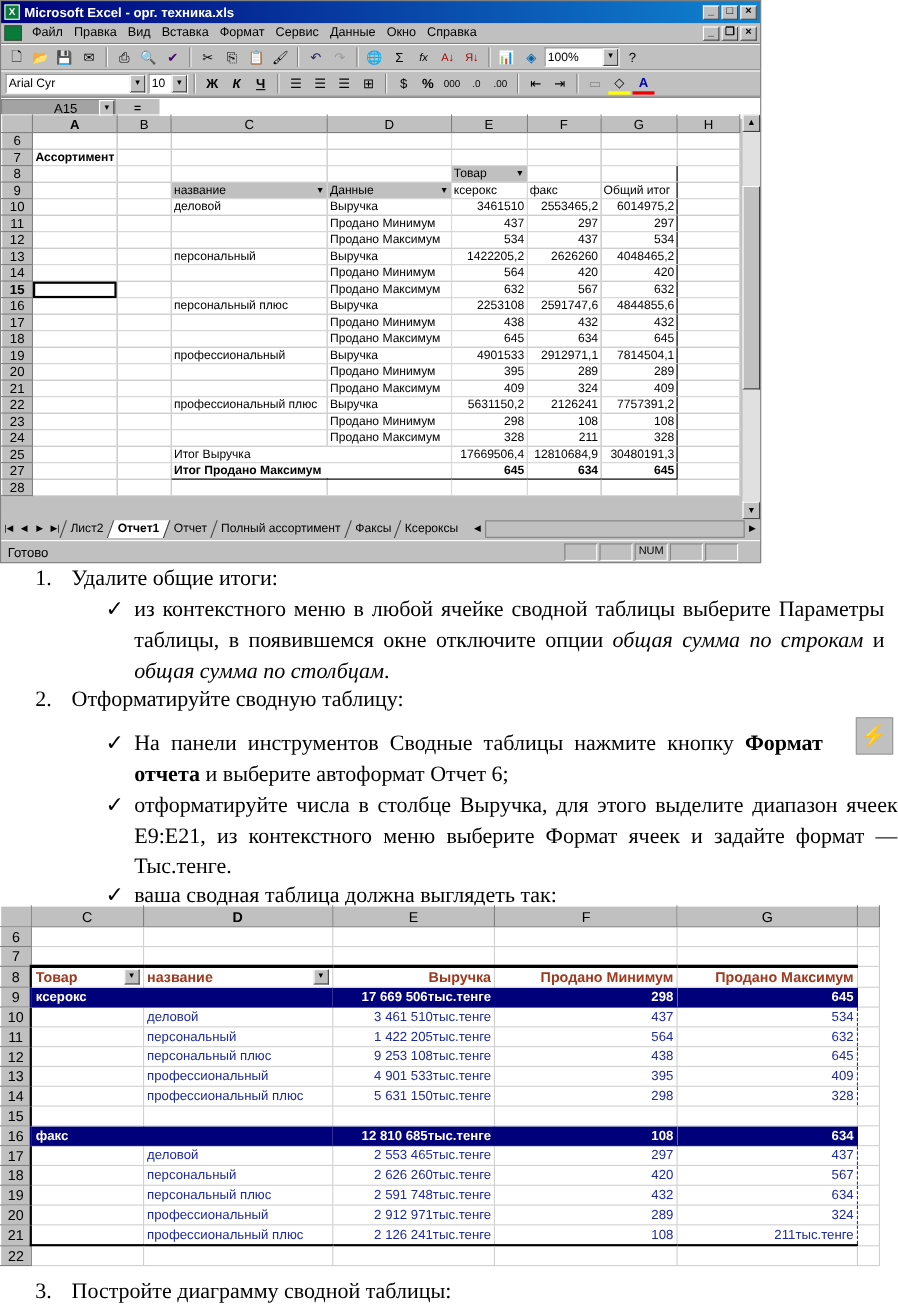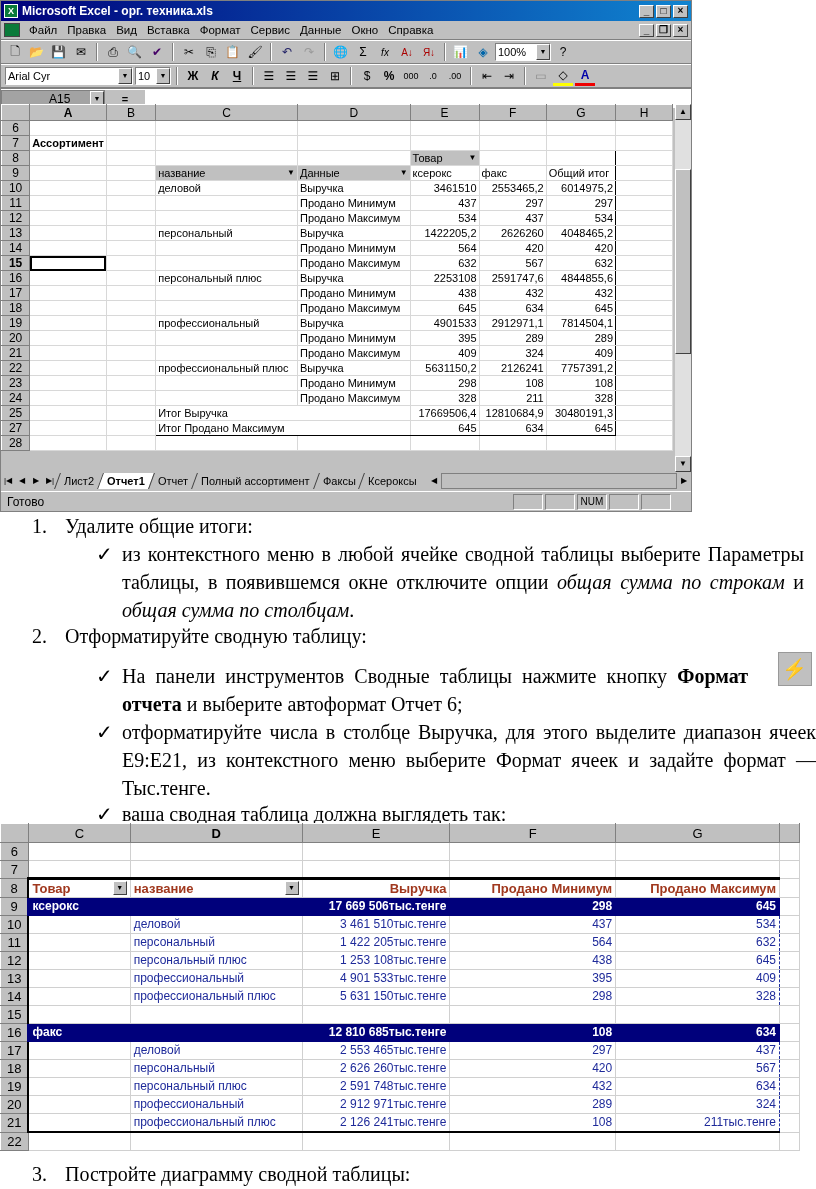--- a/index.html
+++ b/index.html
@@ -26,21 +26,21 @@
 .grid{position:absolute;left:0;top:103px;width:672px;}
 table.sheet{border-collapse:collapse;table-layout:fixed;font-size:11px;}
 table.sheet td{height:15px;border-right:1px solid #d8d8d8;border-bottom:1px solid #d8d8d8;padding:0 2px;white-space:nowrap;overflow:hidden;background:#fff;line-height:14px;}
 table.sheet td.rh{background:#c0c0c0;border:1px solid;border-color:#fff #808080 #808080 #fff;text-align:center;font-size:12px;color:#000;}
 table.sheet td.ch{background:#c0c0c0;border:1px solid;border-color:#fff #808080 #808080 #fff;text-align:center;font-size:12px;height:16px;}
 table.sheet td.sel{font-weight:bold;}
 .num{text-align:right;}
 .pv{border-left:1px solid #000 !important;}
 .pvr{border-right:1px solid #000 !important;}
 .pvt{border-top:1px solid #000 !important;}
-.pvb{border-bottom:1px solid #000 !important;}
+.pvb{border-bottom:1px solid #000 !important;font-weight:bold;}
 .graybtn{background:#c0c0c0 !important;}
 .ddarrow{float:right;font-size:8px;}
 .activecell{outline:2px solid #000;outline-offset:-2px;}
 .vscroll{position:absolute;left:674px;top:103px;width:16px;height:368px;background:#e0e0e0;}
 .vscroll .arr{width:16px;height:16px;background:#c0c0c0;border:1px solid;border-color:#fff #404040 #404040 #fff;font-size:8px;text-align:center;line-height:14px;}
 .vscroll .thumb{position:absolute;left:0;top:65px;width:16px;height:185px;background:#c0c0c0;border:1px solid;border-color:#fff #404040 #404040 #fff;}
 .vscroll .arr.down{position:absolute;bottom:0;left:0;}
 .tabbar{position:absolute;left:0;top:471px;width:690px;height:18px;display:flex;align-items:center;font-size:11px;background:#c0c0c0;}
 .tabnav{width:14px;height:14px;font-size:8px;text-align:center;line-height:14px;}
 .sheettab{padding:0 6px;height:16px;line-height:16px;border-left:1px solid #404040;transform:skewX(-20deg);background:#c0c0c0;}
@@ -122,21 +122,21 @@
     <div class="tb" style="color:#999">↷</div>
     <div class="sep"></div>
     <div class="tb" style="color:#060">🌐</div>
     <div class="tb">Σ</div>
     <div class="tb" style="font-style:italic;font-size:10px">fx</div>
     <div class="tb" style="color:#a00;font-size:10px">A↓</div>
     <div class="tb" style="color:#a00;font-size:10px">Я↓</div>
     <div class="sep"></div>
     <div class="tb" style="color:#a00">📊</div>
     <div class="tb" style="color:#06a">◈</div>
-    <div class="combo" style="width:56px">
+    <div class="combo" style="width:68px">
       <span>100%</span>
       <span class="dd">▼</span>
     </div>
     <div class="tb">?</div>
   </div>
   <div class="toolbar">
     <div class="combo" style="width:128px">
       <span>Arial Cyr</span>
       <span class="dd">▼</span>
     </div>
@@ -592,21 +592,21 @@
           <td class="c dl">персональный</td>
           <td class="c num">1 422 205тыс.тенге</td>
           <td class="c num">564</td>
           <td class="c num dr">632</td>
           <td></td>
         </tr>
         <tr>
           <td class="rh">12</td>
           <td class="c lb"></td>
           <td class="c dl">персональный плюс</td>
-          <td class="c num">1 253 108тыс.тенге</td>
+          <td class="c num">9 253 108тыс.тенге</td>
           <td class="c num">438</td>
           <td class="c num dr">645</td>
           <td></td>
         </tr>
         <tr>
           <td class="rh">13</td>
           <td class="c lb"></td>
           <td class="c dl">профессиональный</td>
           <td class="c num">4 901 533тыс.тенге</td>
           <td class="c num">395</td>

